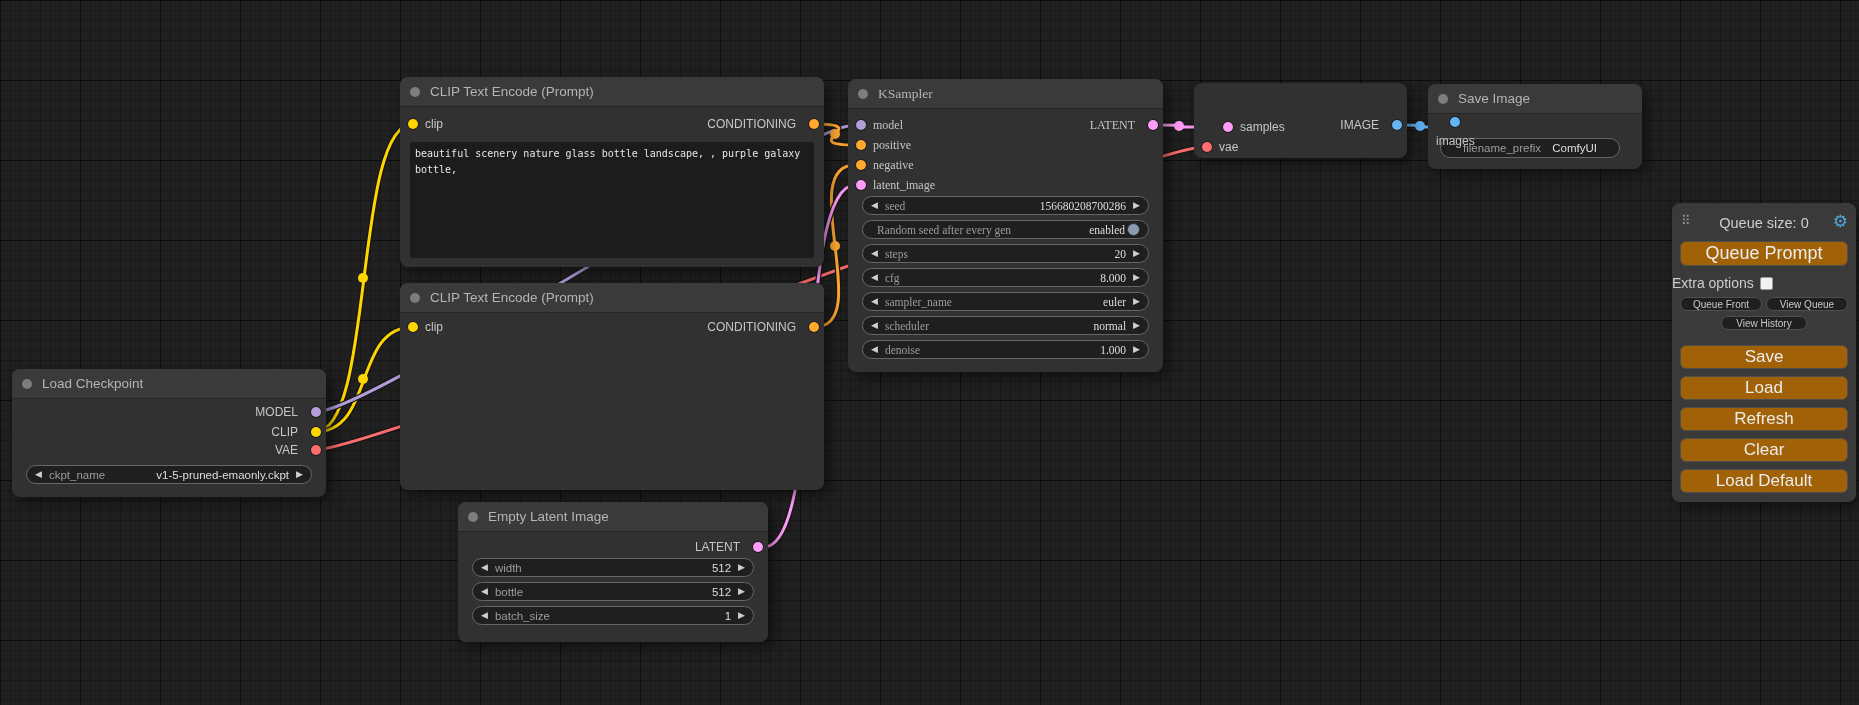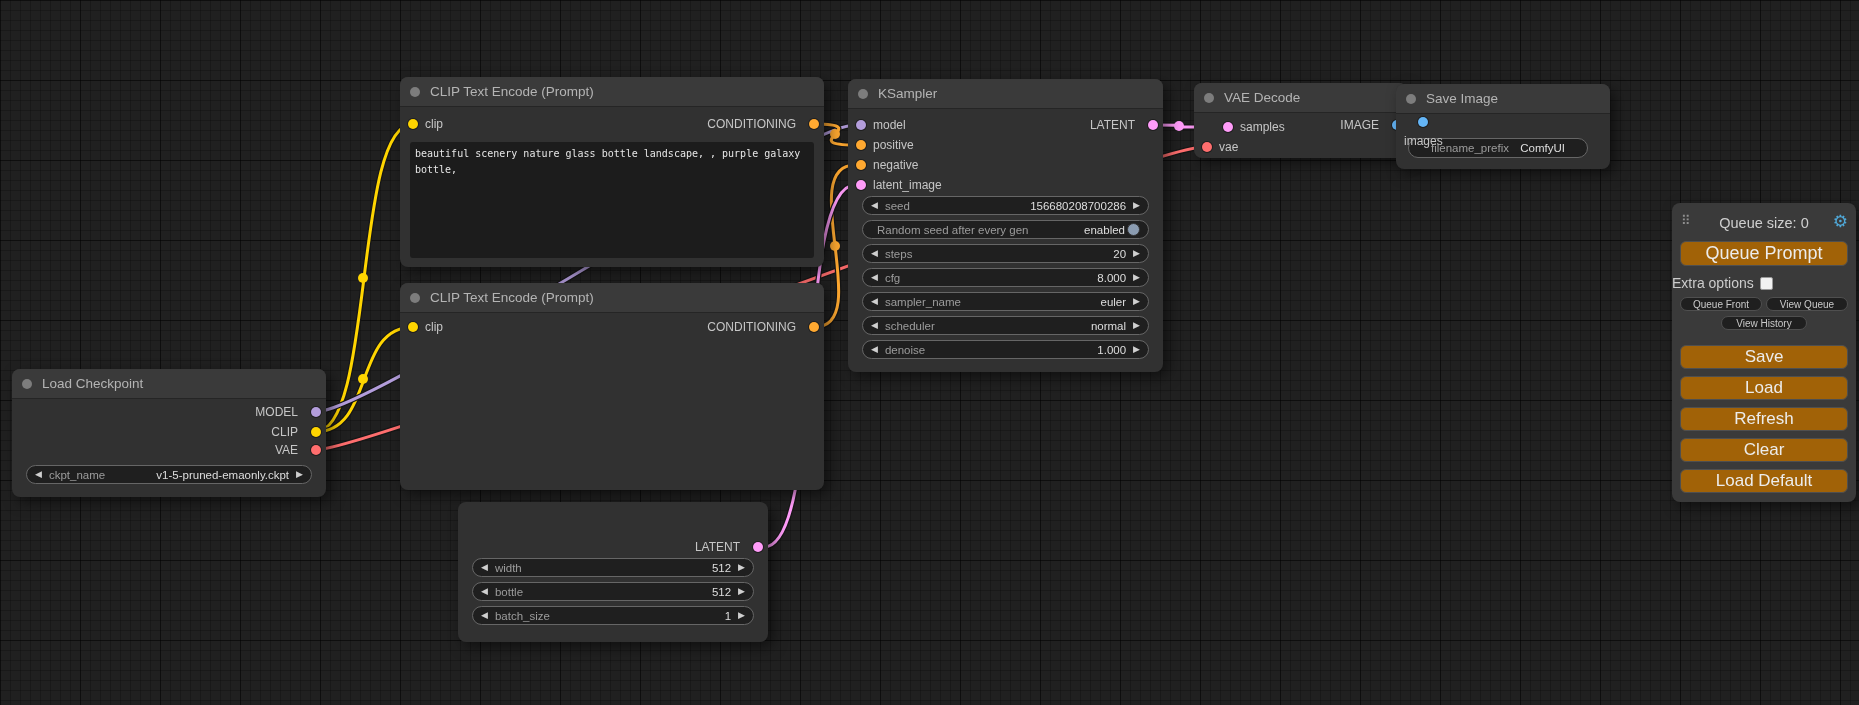--- a/index.html
+++ b/index.html
@@ -197,21 +197,21 @@
   <div class="port in" style="top:34px;">
     <div class="port-dot c-clip"></div>
     <div class="port-label">clip</div>
   </div>
   <div class="port out" style="top:34px;">
     <div class="port-dot c-cond"></div>
     <div class="port-label">CONDITIONING</div>
   </div>
 </div>
 
-<div class="node" style="left:848px; top:79px; width:315px; height:293px;">
+<div class="node" style="left:848px; top:79px; width:315px; height:293px;font-family:Liberation Serif, serif;">
   <div class="node-header">
     <div class="header-dot"></div>
     <div class="node-title">KSampler</div>
   </div>
   <div class="port in" style="top:36px;">
     <div class="port-dot c-model"></div>
     <div class="port-label">model</div>
   </div>
   <div class="port in" style="top:56px;">
     <div class="port-dot c-cond"></div>
@@ -267,54 +267,54 @@
   </div>
   <div class="widget" style="top:261px;">
     <span class="arrow">◀</span>
     <span class="wlabel">denoise</span>
     <span class="wvalue">1.000</span>
     <span class="arrow">▶</span>
   </div>
 </div>
 
 <div class="node" style="left:1194px; top:83px; width:213px; height:75px;">
-  <div class="node-header">
-    <div class="header-dot"></div>
-    <div class="node-title">VAE Decode</div>
-  </div>
   <div class="port in" style="top:34px;padding-left:21px;">
     <div class="port-dot c-latent"></div>
     <div class="port-label">samples</div>
   </div>
   <div class="port in" style="top:54px;">
     <div class="port-dot c-vae"></div>
     <div class="port-label">vae</div>
   </div>
   <div class="port out" style="top:32px;">
     <div class="port-dot c-image"></div>
     <div class="port-label">IMAGE</div>
   </div>
 </div>
 
-<div class="node" style="left:1396px; top:84px; width:214px; height:85px;">
+<div class="node" style="left:1428px; top:84px; width:214px; height:85px;">
   <div class="node-header">
     <div class="header-dot"></div>
     <div class="node-title">Save Image</div>
   </div>
   <div class="port in" style="top:33px;flex-direction:column;">
     <div class="port-dot c-image"></div>
     <div class="port-label">images</div>
   </div>
   <div class="widget no-arrows" style="top:54px; left:12px; right:22px; height:20px;">
     <span class="wlabel" style="margin-left:14px;">filename_prefix</span>
     <span class="wvalue" style="margin-right:14px;">ComfyUI</span>
   </div>
 </div>
 
 <div class="node" style="left:458px; top:502px; width:310px; height:140px;">
+  <div class="node-header">
+    <div class="header-dot"></div>
+    <div class="node-title">Empty Latent Image</div>
+  </div>
   <div class="port out" style="top:35px;">
     <div class="port-dot c-latent"></div>
     <div class="port-label">LATENT</div>
   </div>
   <div class="widget" style="top:56px;">
     <span class="arrow">◀</span>
     <span class="wlabel">width</span>
     <span class="wvalue">512</span>
     <span class="arrow">▶</span>
   </div>

